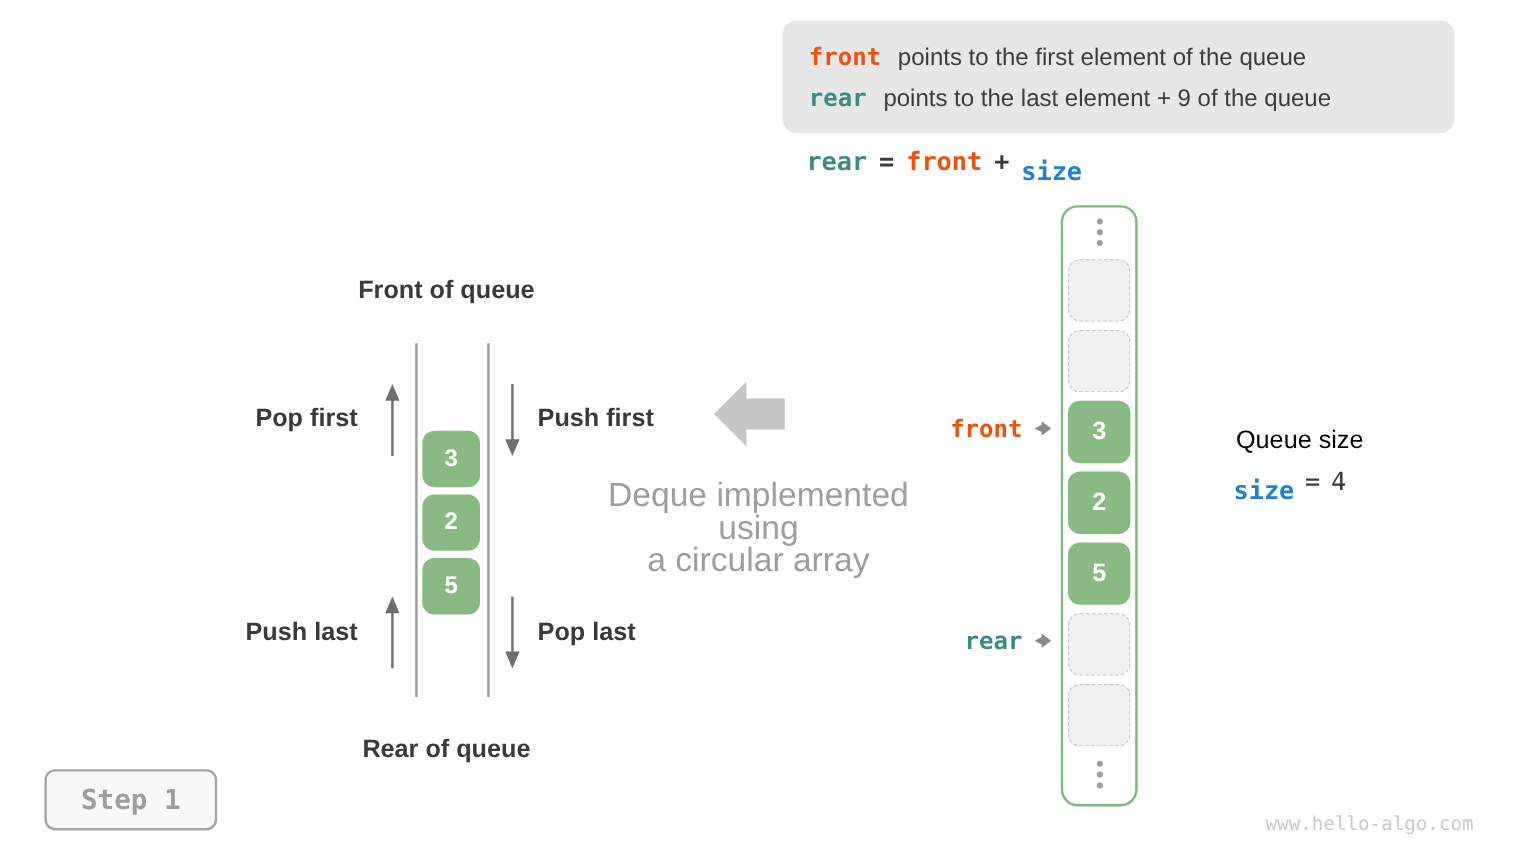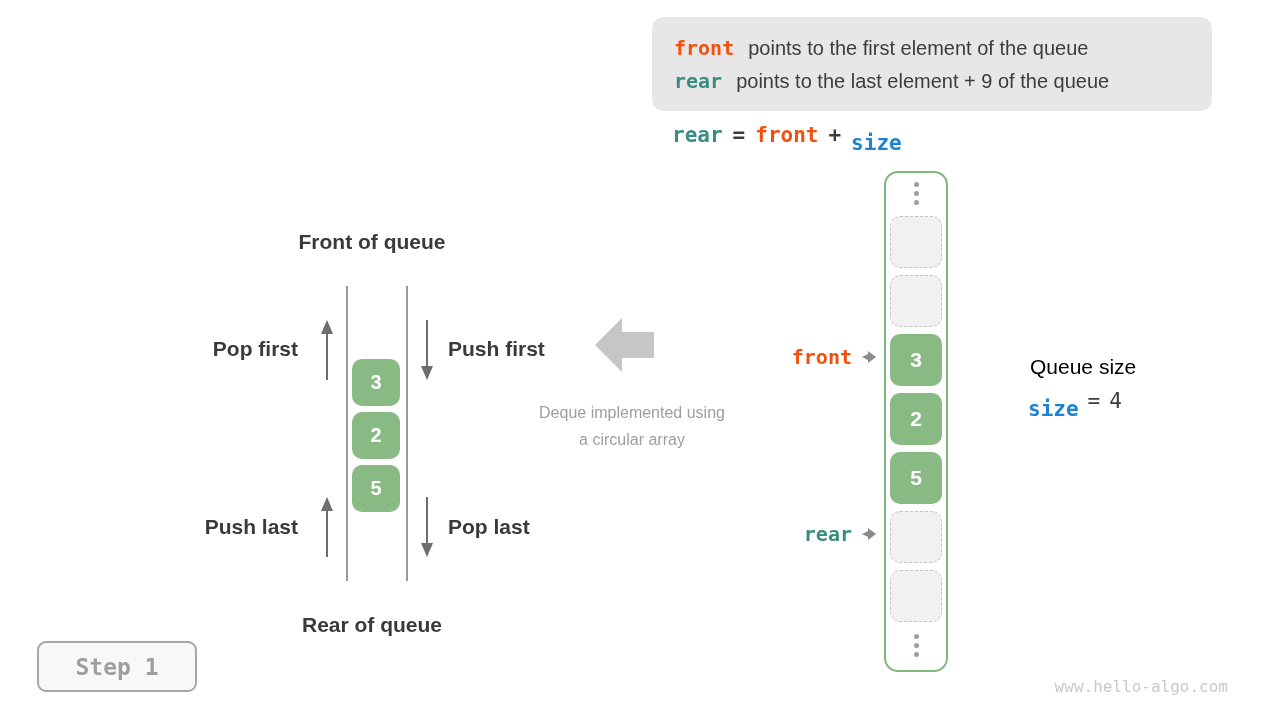--- a/index.html
+++ b/index.html
@@ -40,21 +40,21 @@
     color: #ffffff; font-weight: bold; font-size: 20px;
     display: flex; align-items: center; justify-content: center;
   }
 
   .thin-arrow { position: absolute; width: 12px; height: 60px; }
 
   
   .big-arrow { position: absolute; left: 595px; top: 317px; width: 60px; height: 56px; }
   .caption {
     position: absolute; left: 472px; top: 399px; width: 320px;
-    text-align: center; font-size: 16px; line-height: 27px; color: #9e9e9e;
+    text-align: center; font-size: 28px; line-height: 27px; color: #9e9e9e;
   }
 
   
   .array-column {
     position: absolute; left: 884px; top: 171px; width: 64px; height: 501px;
     border: 2px solid #7db97d; border-radius: 14px; background: #ffffff;
     display: flex; flex-direction: column; align-items: center;
     padding-top: 4px; gap: 7px;
   }
   .cell { width: 52px; height: 52px; border-radius: 10px; flex: 0 0 auto;
@@ -75,21 +75,21 @@
   
   .queue-size-title { position: absolute; left: 1030px; top: 343px; font-size: 21px; color: #000000; margin-top: 12px; }
   .queue-size-eq {
     position: absolute; left: 1028px; top: 381px; font-size: 21px; color: #3c3c3c;
     font-family: "DejaVu Sans Mono", monospace; display: flex; align-items: center; gap: 9px;
   }
   .queue-size-eq .var { font-weight: bold; }
 
   
   .step-badge {
-    position: absolute; left: 37px; top: 641px; width: 160px; height: 51px;
+    position: absolute; left: 37px; top: 641px; width: 144px; height: 51px;
     background: #f8f8f8; border: 2px solid #a6a6a6; border-radius: 9px;
     display: flex; align-items: center; justify-content: center;
     font-family: "DejaVu Sans Mono", monospace; font-weight: bold;
     font-size: 23px; color: #9e9e9e;
   }
 
   
   .watermark {
     position: absolute; right: 52px; top: 677px;
     font-family: "DejaVu Sans Mono", monospace; font-size: 16px; color: #c9c9c9;

